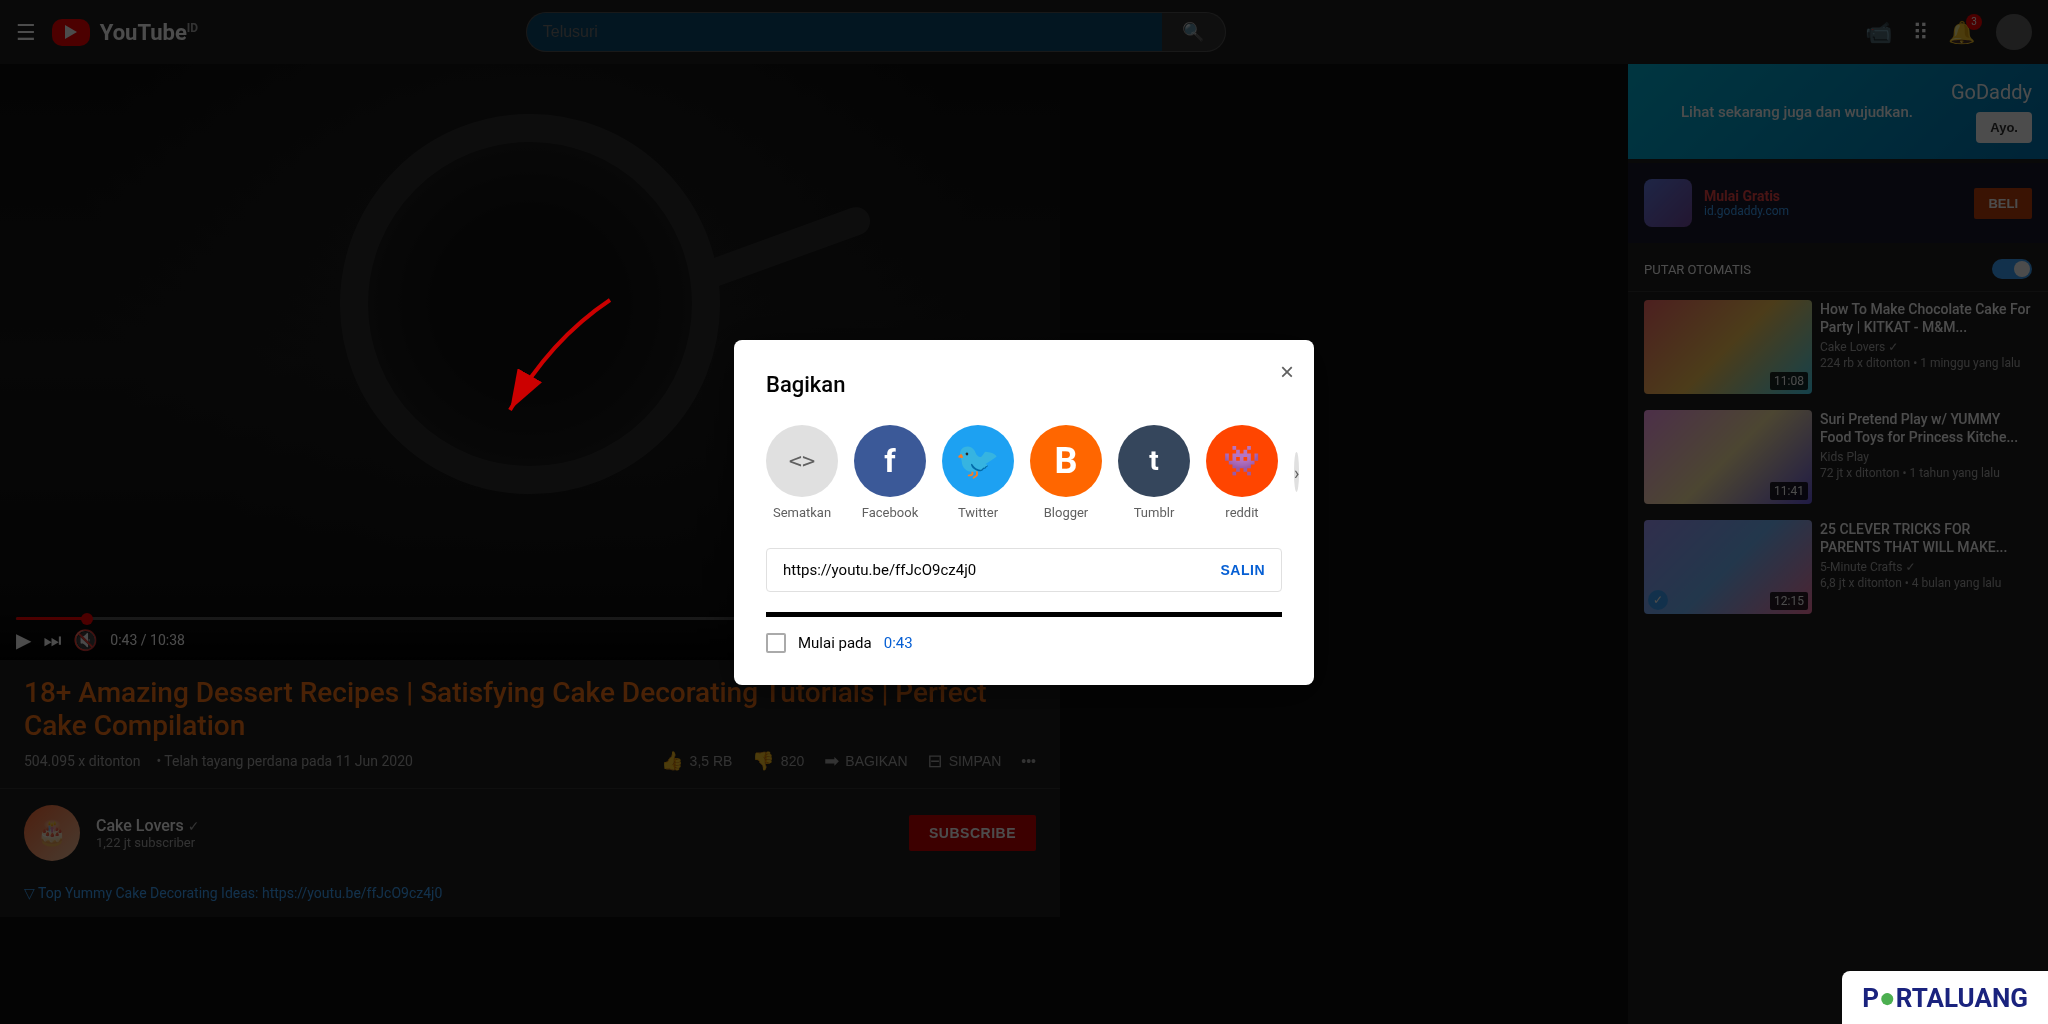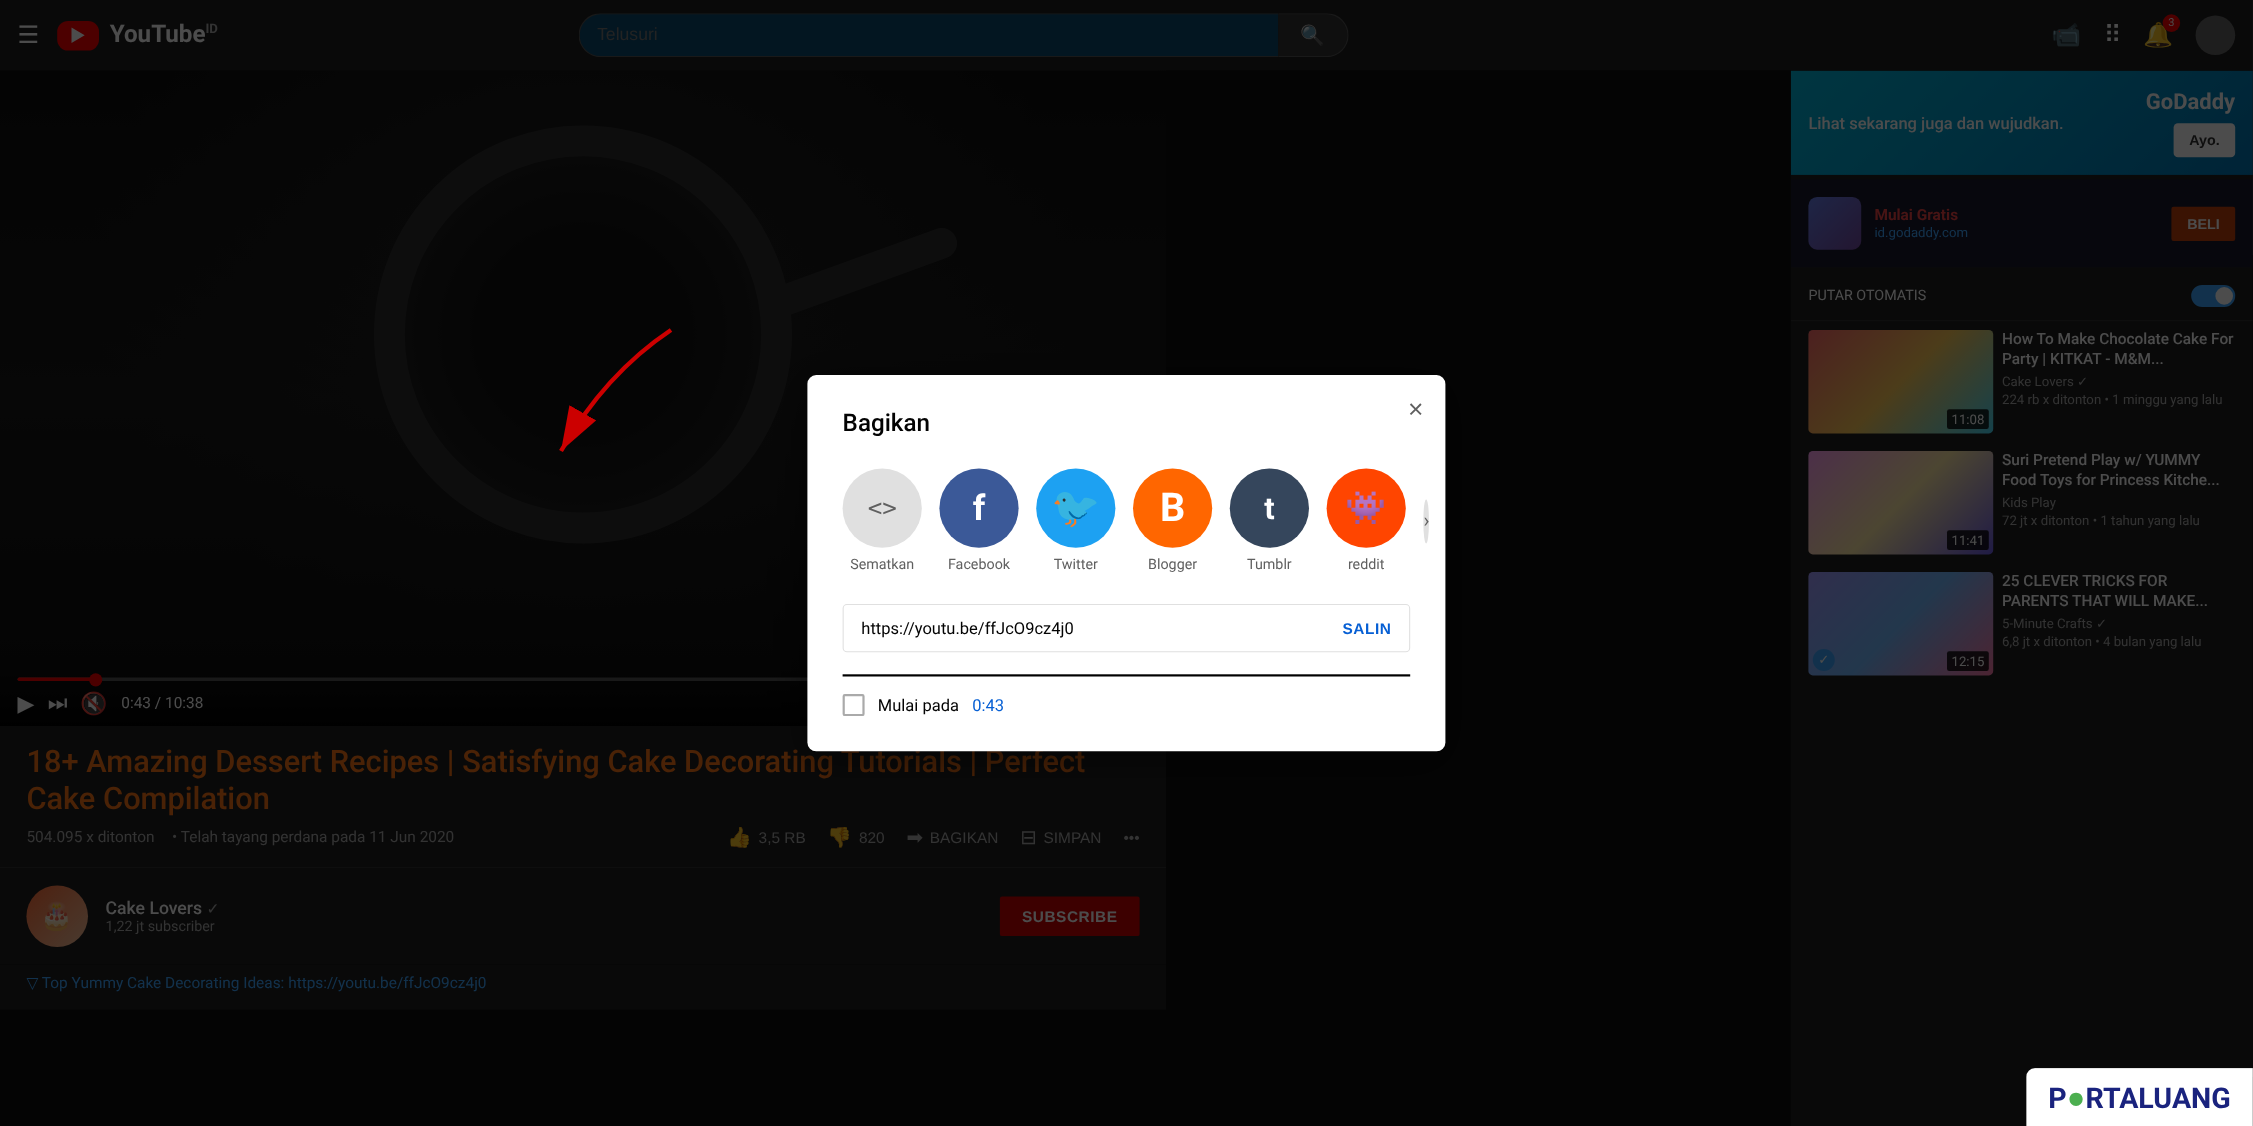--- a/index.html
+++ b/index.html
@@ -322,21 +322,21 @@
     }
     .ad-banner {
       background: linear-gradient(135deg, #00b4d8, #0077b6);
       padding: 16px;
       display: flex;
       align-items: center;
       justify-content: space-between;
       margin-bottom: 4px;
       position: relative;
     }
-    .ad-text { color: #fff; font-size: 15px; font-weight: 500; }
+    .ad-text { color: #fff; font-size: 15px; font-weight: 500; margin-left: 37px; }
     .ad-btn {
       background: #fff;
       color: #333;
       border: none;
       padding: 8px 14px;
       border-radius: 4px;
       font-size: 13px;
       font-weight: 700;
       cursor: pointer;
     }
@@ -550,21 +550,21 @@
       font-size: 14px;
       font-weight: 700;
       cursor: pointer;
       letter-spacing: 0.5px;
     }
     .share-footer {
       display: flex;
       align-items: center;
       gap: 12px;
       padding-top: 16px;
-      border-top: 2px solid #000000;
+      border-top: 5px solid #000000;
     }
     .share-checkbox {
       width: 20px;
       height: 20px;
       border: 2px solid #aaa;
       border-radius: 2px;
       cursor: pointer;
     }
     .share-startlabel {
       font-size: 15px;
@@ -698,21 +698,21 @@
     </div>
   </div>
 
   <div class="right-sidebar">
 
     <div class="ad-banner">
       <div>
         <div class="ad-text">Lihat sekarang juga dan wujudkan.</div>
       </div>
       <div style="display:flex;flex-direction:column;align-items:flex-end;gap:8px;">
-        <div class="godaddy-logo" style="position:static;color:#fff;font-size:20px;font-weight:700;">GoDaddy</div>
+        <div class="godaddy-logo" style="position:static;color:#fff;font-size:20px;font-weight:400;">GoDaddy</div>
         <button class="ad-btn">Ayo.</button>
       </div>
     </div>
 
     <div class="ad-banner-2">
       <div class="ad2-icon"></div>
       <div>
         <div class="ad2-text">Mulai Gratis</div>
         <div class="ad2-sub">id.godaddy.com</div>
       </div>

